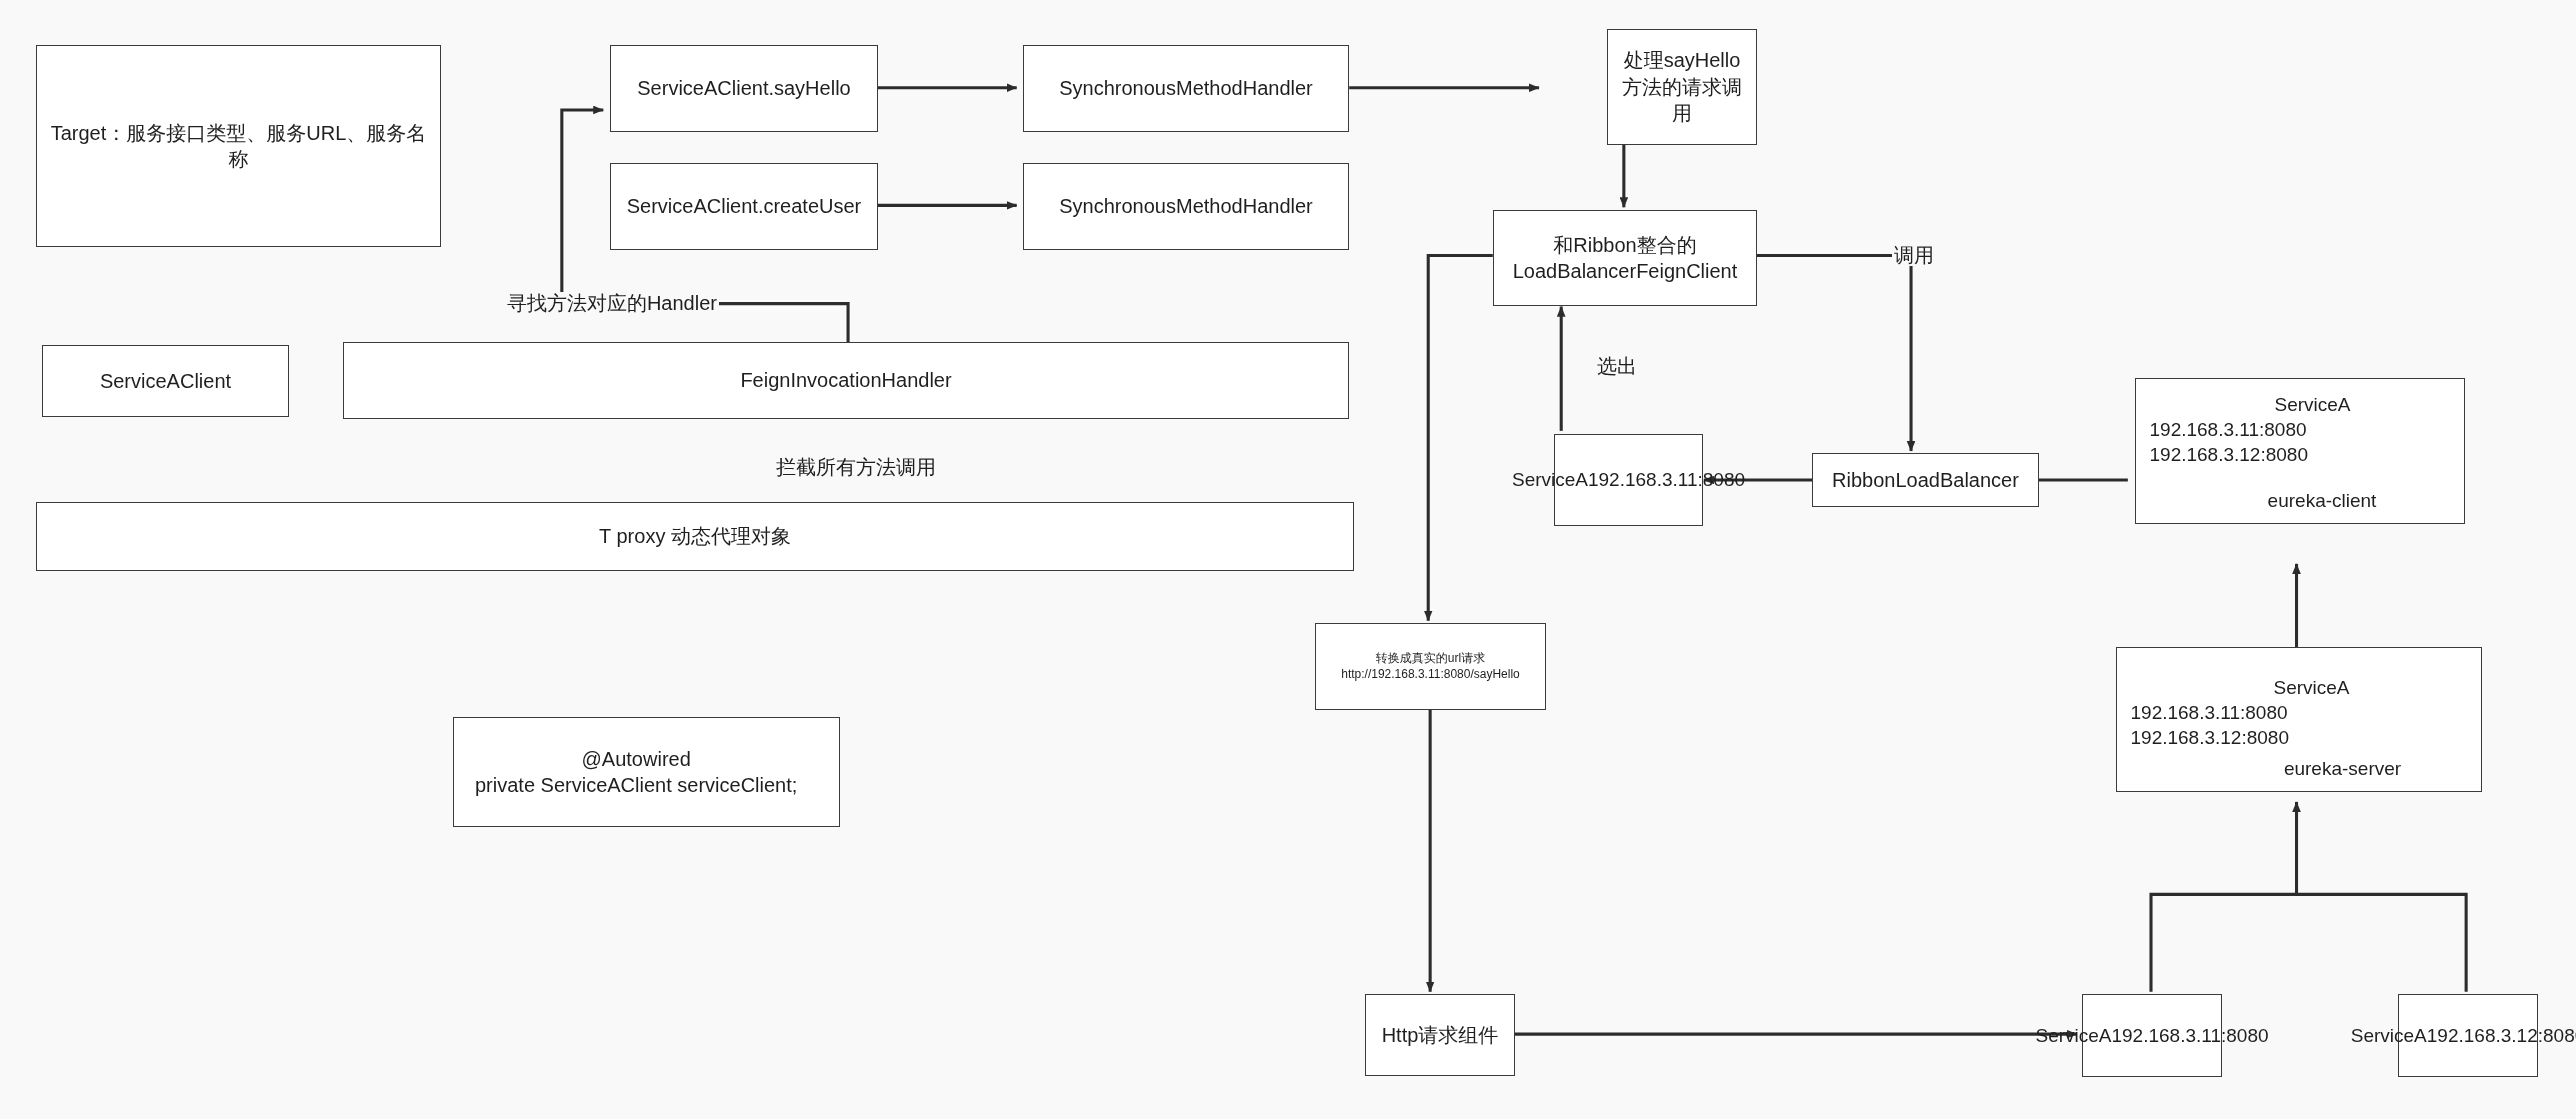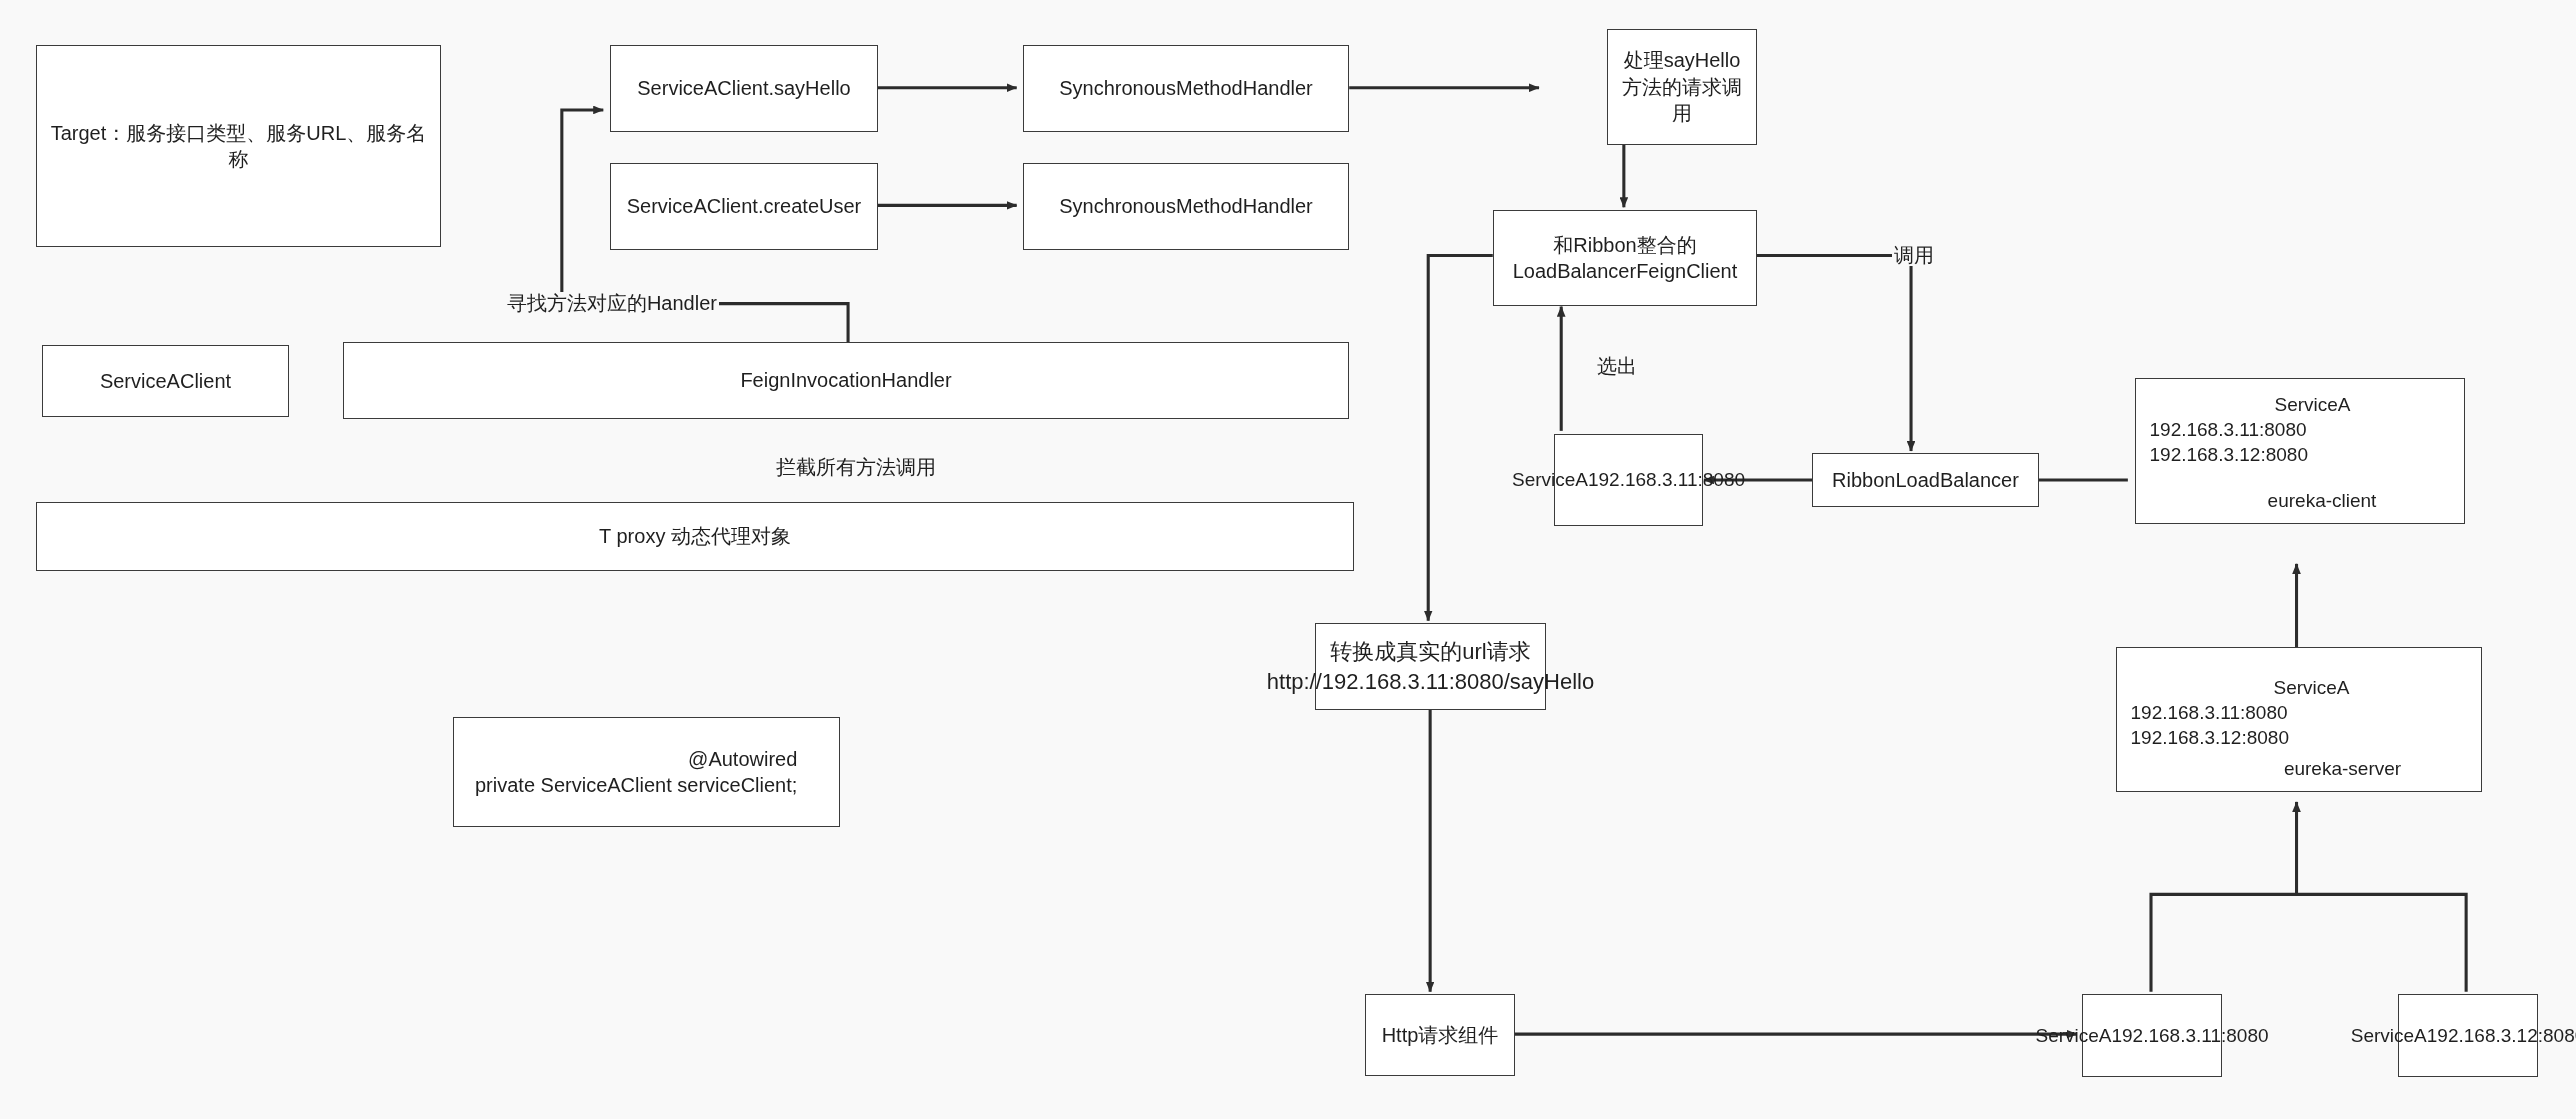--- a/index.html
+++ b/index.html
@@ -35,21 +35,21 @@
     justify-content: center;
     text-align: center;
     color: #1f1f1f;
     font-size: 20px;
     line-height: 1.32;
     white-space: pre-line;
     padding: 3.9px 7.7px;
   }
   .node.left-text {
     justify-content: flex-start;
-    text-align: right;
+    text-align: center;
   }
   .node.stack {
     flex-direction: column;
     justify-content: flex-end;
     align-items: stretch;
   }
   .edge-label {
     position: absolute;
     font-size: 20px;
     color: #1f1f1f;
@@ -158,21 +158,21 @@
 
   <div class="node" style="left:36px; top:502px; width:1318px; height:69px;">
     <span>T proxy 动态代理对象</span>
   </div>
 
   <div class="node left-text" style="left:453px; top:717px; width:387px; height:110px; padding-left:21px;">
     <span>@Autowired
 private ServiceAClient serviceClient;</span>
   </div>
 
-  <div class="node" style="left:1315px; top:623px; width:231px; height:87px; font-size:22px;">
+  <div class="node" style="left:1315px; top:623px; width:231px; height:87px; font-size:12px;">
     <span>转换成真实的url请求
 http://192.168.3.11:8080/sayHello</span>
   </div>
 
   <div class="node" style="left:1365px; top:994px; width:150px; height:82px;">
     <span>Http请求组件</span>
   </div>
 
   <div class="node" style="left:1554px; top:434px; width:149px; height:92px; font-size:19px;">
     <span>ServiceA192.168.3.11:8080</span>

